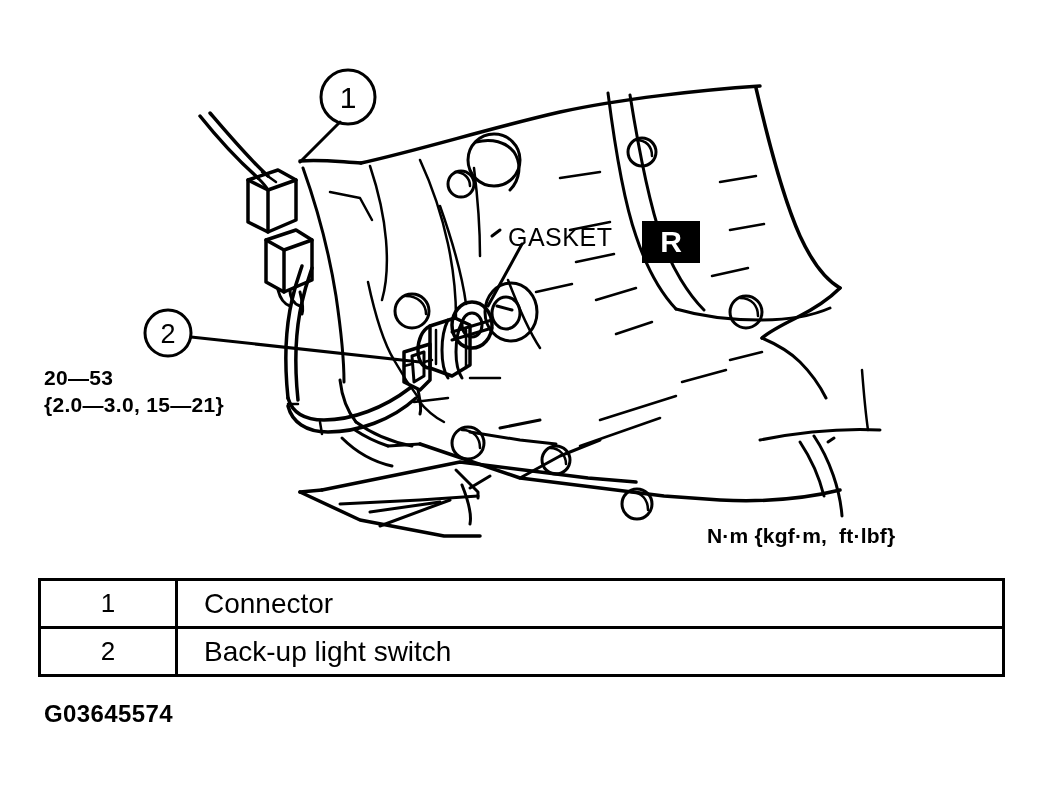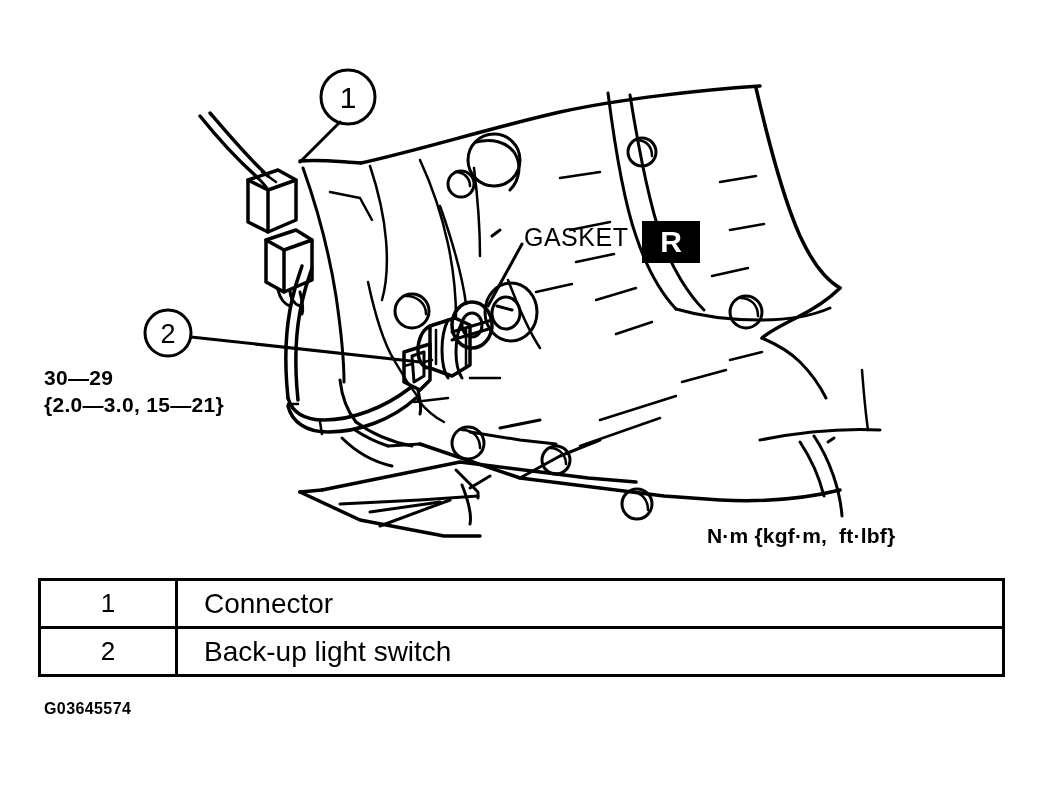--- a/index.html
+++ b/index.html
@@ -34,21 +34,21 @@
     color: #000000;
   }
   #torque-spec {
     left: 44px;
     top: 364px;
     font-size: 21px;
     line-height: 27px;
     letter-spacing: 0.3px;
   }
   #gasket-label {
-    left: 524px;
+    left: 508px;
     top: 223px;
     font-size: 25px;
     font-weight: normal;
     letter-spacing: 0.5px;
   }
   #gasket-badge {
     position: absolute;
     left: 642px;
     top: 221px;
     width: 58px;
@@ -65,21 +65,21 @@
   }
   #unit-note {
     left: 707px;
     top: 524px;
     font-size: 21px;
     letter-spacing: 0.2px;
   }
   #figure-id {
     left: 44px;
     top: 700px;
-    font-size: 16px;
+    font-size: 24px;
     letter-spacing: 0.4px;
   }
   #parts-table {
     position: absolute;
     left: 38px;
     top: 578px;
     width: 967px;
     border-collapse: collapse;
     table-layout: fixed;
   }
@@ -244,21 +244,21 @@
 
       <path d="M522 244 L 488 306" stroke-width="3"></path>
       <path d="M492 236 L 500 230" stroke-width="3"></path>
 
     </g>
 
     <text x="348" y="97" text-anchor="middle" dominant-baseline="central" font-family="Liberation Sans, sans-serif" font-size="30" fill="#000000">1</text>
     <text x="168" y="334" text-anchor="middle" dominant-baseline="central" font-family="Liberation Sans, sans-serif" font-size="27" fill="#000000">2</text>
   </svg>
 
-  <div class="label-text" id="torque-spec">30—29
+  <div class="label-text" id="torque-spec">20—53
 {2.0—3.0, 15—21}</div>
 
   <div class="label-text" id="gasket-label">GASKET</div>
 
   <div id="gasket-badge">R</div>
 
   <div class="label-text" id="unit-note">N·m {kgf·m,  ft·lbf}</div>
 
   <table id="parts-table">
     <tbody>

